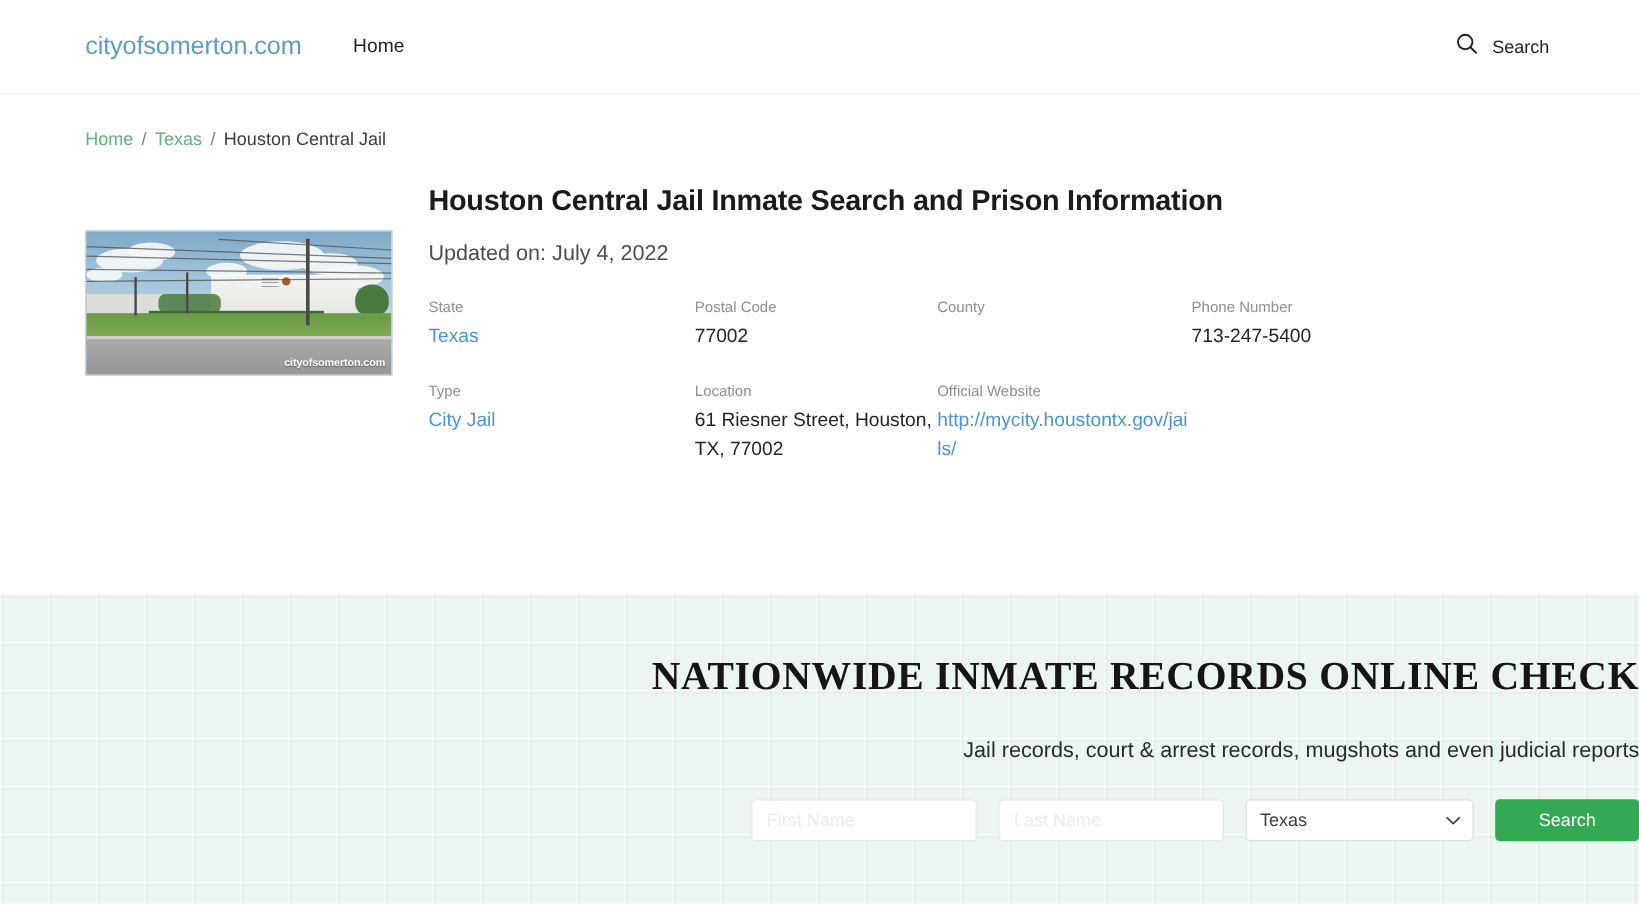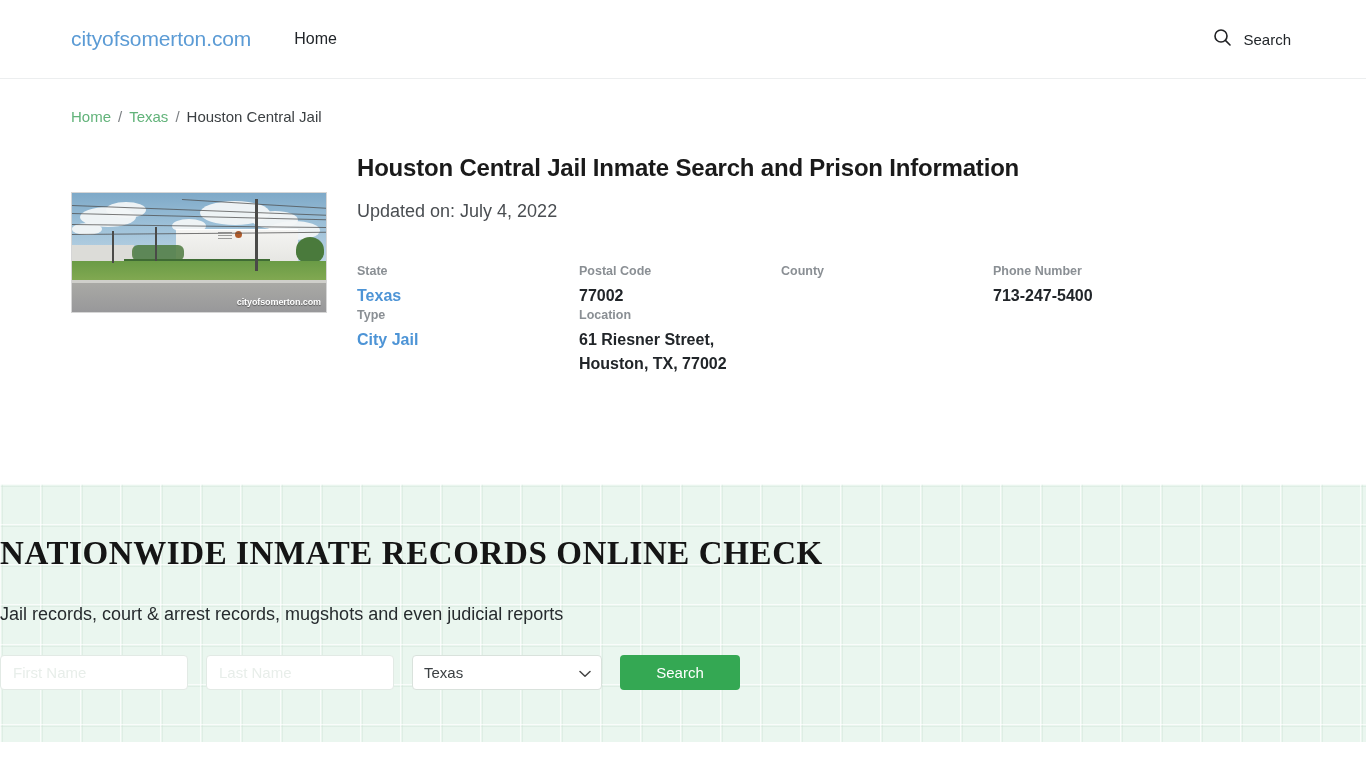--- a/index.html
+++ b/index.html
@@ -189,22 +189,22 @@
   }
   .updated {
     font-size: 18px;
     color: #4a4e52;
     margin-top: 18px;
   }
 
   .info-grid {
     display: grid;
     grid-template-columns: 222px 202px 212px 1fr;
-    margin-top: 42px;
-    font-weight: bold;
+    row-gap: 26px;
+    margin-top: 27px;
   }
   .info-cell { min-width: 0; }
   .info-label {
     font-size: 12.5px;
     color: #8a8f94;
     line-height: 1.2;
     margin-bottom: 5px;
   }
   .info-value {
     font-size: 16px;
@@ -224,21 +224,21 @@
     background-color: #eaf6ef;
     background-image:
       linear-gradient(to right, rgba(255,255,255,.70) 1px, transparent 1px),
       linear-gradient(to bottom, rgba(255,255,255,.70) 1px, transparent 1px),
       linear-gradient(to right, rgba(210,228,216,.45) 1px, transparent 1px),
       linear-gradient(to bottom, rgba(210,228,216,.45) 1px, transparent 1px);
     background-size: 40px 40px, 40px 40px, 40px 40px, 40px 40px;
     background-position: 0 0, 0 0, 2px 2px, 2px 2px;
     display: flex;
     flex-direction: column;
-    align-items: flex-start;
+    align-items: flex-end;
   }
   .promo-title {
     font-family: "Liberation Serif", serif;
     font-size: 33px;
     font-weight: bold;
     color: #151515;
     letter-spacing: 0.6px;
     margin: 0;
     padding-top: 51px;
     text-align: center;
@@ -404,20 +404,26 @@
         <div class="info-value">
           <a href="#">City Jail</a>
         </div>
       </div>
 
       <div class="info-cell">
         <div class="info-label">Location</div>
         <div class="info-value">61 Riesner Street, Houston, TX, 77002</div>
       </div>
 
+      <div class="info-cell">
+        <div class="info-label">Official Website</div>
+        <div class="info-value">
+          <a href="#">http://mycity.houstontx.gov/jails/</a>
+        </div>
+      </div>
 
     </div>
   </div>
 </section>
 
 <section class="promo">
   <h2 class="promo-title">NATIONWIDE INMATE RECORDS ONLINE CHECK</h2>
   <div class="promo-sub">Jail records, court &amp; arrest records, mugshots and even judicial reports</div>
 
   <form class="promo-form">

